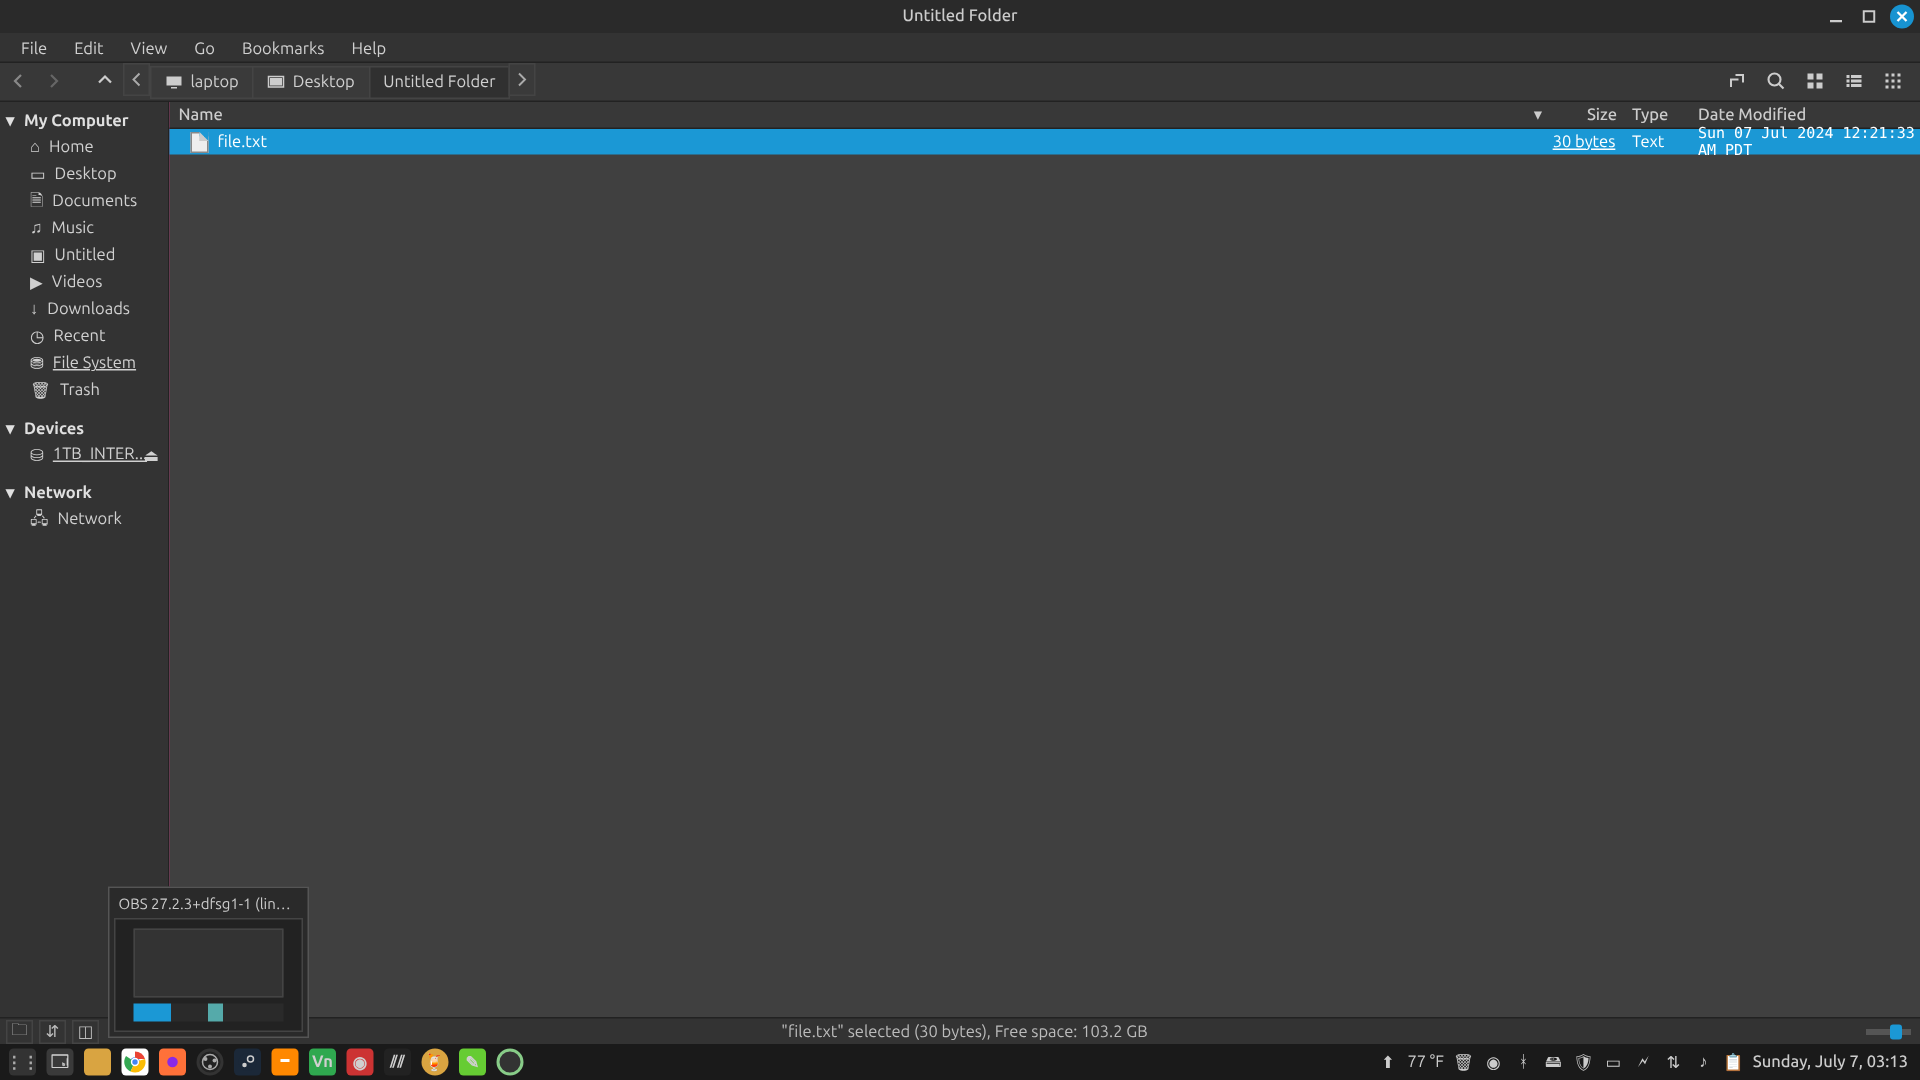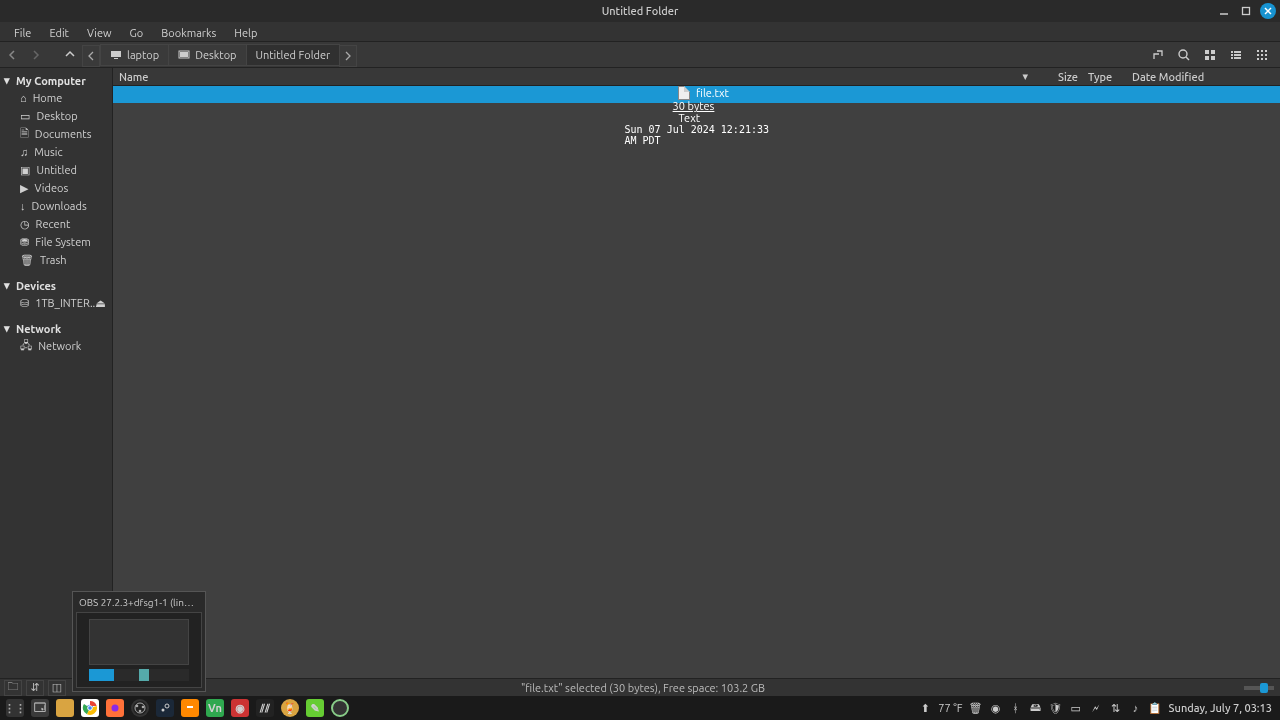--- a/index.html
+++ b/index.html
@@ -11,51 +11,51 @@
 .titlebar .win-controls { position: absolute; right: 4px; top: 3px; display: flex; gap: 6px; }
 .win-btn { width: 16px; height: 16px; display: flex; align-items: center; justify-content: center; border-radius: 50%; cursor: pointer; }
 .win-min, .win-max { color: #ccc; }
 .win-close { background: #1793d1; color: #fff; }
 
 
 .menubar { height: 20px; background: #333; display: flex; align-items: flex-end; padding: 0 6px; gap: 2px; border-bottom: 1px solid #222; }
 .menu-item { padding: 2px 8px; cursor: pointer; }
 
 
-.toolbar { height: 26px; background: #383838; display: flex; align-items: flex-end; border-bottom: 1px solid #222; }
+.toolbar { height: 26px; background: #383838; display: flex; align-items: flex-start; border-bottom: 1px solid #222; }
 .nav-btn { width: 24px; height: 24px; display: flex; align-items: center; justify-content: center; color: #aaa; cursor: pointer; }
 .nav-btn.disabled { color: #555; }
 .breadcrumb { display: flex; align-items: center; height: 100%; }
 .crumb { display: flex; align-items: center; gap: 5px; padding: 0 9px; height: 22px; border: 1px solid #444; background: #3a3a3a; margin-right: -1px; cursor: pointer; }
 .crumb.active { background: #303030; }
 .crumb-next { width: 18px; display:flex; align-items:center; justify-content:center; border:1px solid #444; height:22px; background:#3a3a3a; cursor:pointer; }
 .toolbar-right { margin-left: auto; display: flex; align-items: center; gap: 2px; padding-right: 6px; }
 .tool-icon { width: 24px; height: 24px; display: flex; align-items: center; justify-content: center; cursor: pointer; color: #ccc; }
 
 
 .main { display: flex; height: calc(720px - 22px - 20px - 26px - 18px - 24px); }
 .sidebar { width: 113px; background: #333; border-right: 1px solid #222; overflow: hidden; }
 .side-section { padding: 4px 0; }
 .side-header { display: flex; align-items: center; gap: 4px; padding: 2px 4px; font-weight: bold; color: #e0e0e0; cursor: pointer; }
 .side-item { display: flex; align-items: center; gap: 6px; padding: 2px 4px 2px 20px; cursor: pointer; position: relative; height: 18px; }
-.side-item.underline span.label { }
+.side-item.underline span.label { text-decoration: underline; }
 .eject { position: absolute; right: 6px; }
 .chev { width: 8px; display: inline-block; }
 
 .content { flex: 1; display: flex; flex-direction: column; background: #ec4899; }
 .col-headers { height: 18px; background: #383838; display: flex; align-items: center; border-bottom: 1px solid #222; color: #ccc; font-weight: 500; }
 .col-name { flex: 1; padding-left: 6px; display:flex; align-items:center; }
 .col-sort { margin-left:auto; margin-right:6px; }
 .col-size { width: 50px; text-align: right; padding-right: 6px; }
 .col-type { width: 44px; padding-left: 4px; }
 .col-date { width: 152px; padding-left: 4px; }
 
 .file-list { flex: 1; background: #404040; position: relative; }
 .file-row { height: 17px; display: flex; align-items: center; cursor: pointer; }
-.file-row.selected { background: #1b98d5; color: #fff; flex-direction: column; }
+.file-row.selected { background: #1b98d5; color: #fff; }
 .file-row .fname { flex: 1; padding-left: 14px; display: flex; align-items: center; gap: 6px; }
 .file-row .fsize { width: 50px; text-align: center; padding-right: 6px; text-decoration: underline; }
 .file-row .ftype { width: 44px; padding-left: 4px; }
 .file-row .fdate { width: 152px; padding-left: 4px; font-family: monospace; font-size: 10px; }
 .file-icon { width: 12px; height: 14px; background: #eee; border: 1px solid #888; position: relative; }
 .file-icon::after { content:''; position:absolute; top:-1px; right:-1px; border-width:3px; border-style:solid; border-color:#404040 #404040 #ccc #ccc; }
 .file-row.selected .file-icon::after { border-color:#1b98d5 #1b98d5 #ccc #ccc; }
 
 
 .statusbar { height: 18px; background: #333; display: flex; align-items: center; border-top: 1px solid #222; color: #bbb; }

